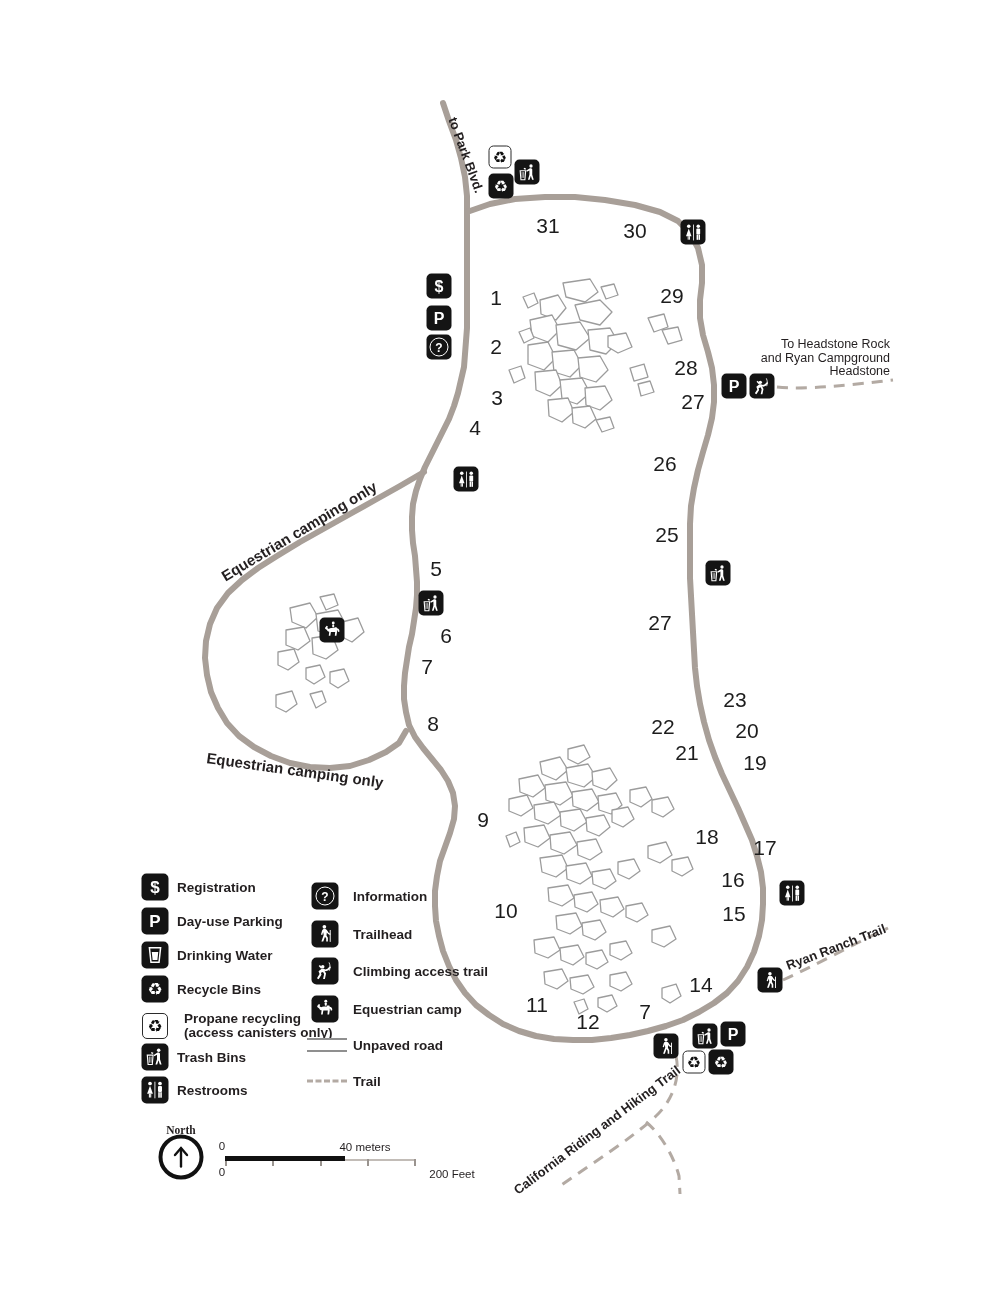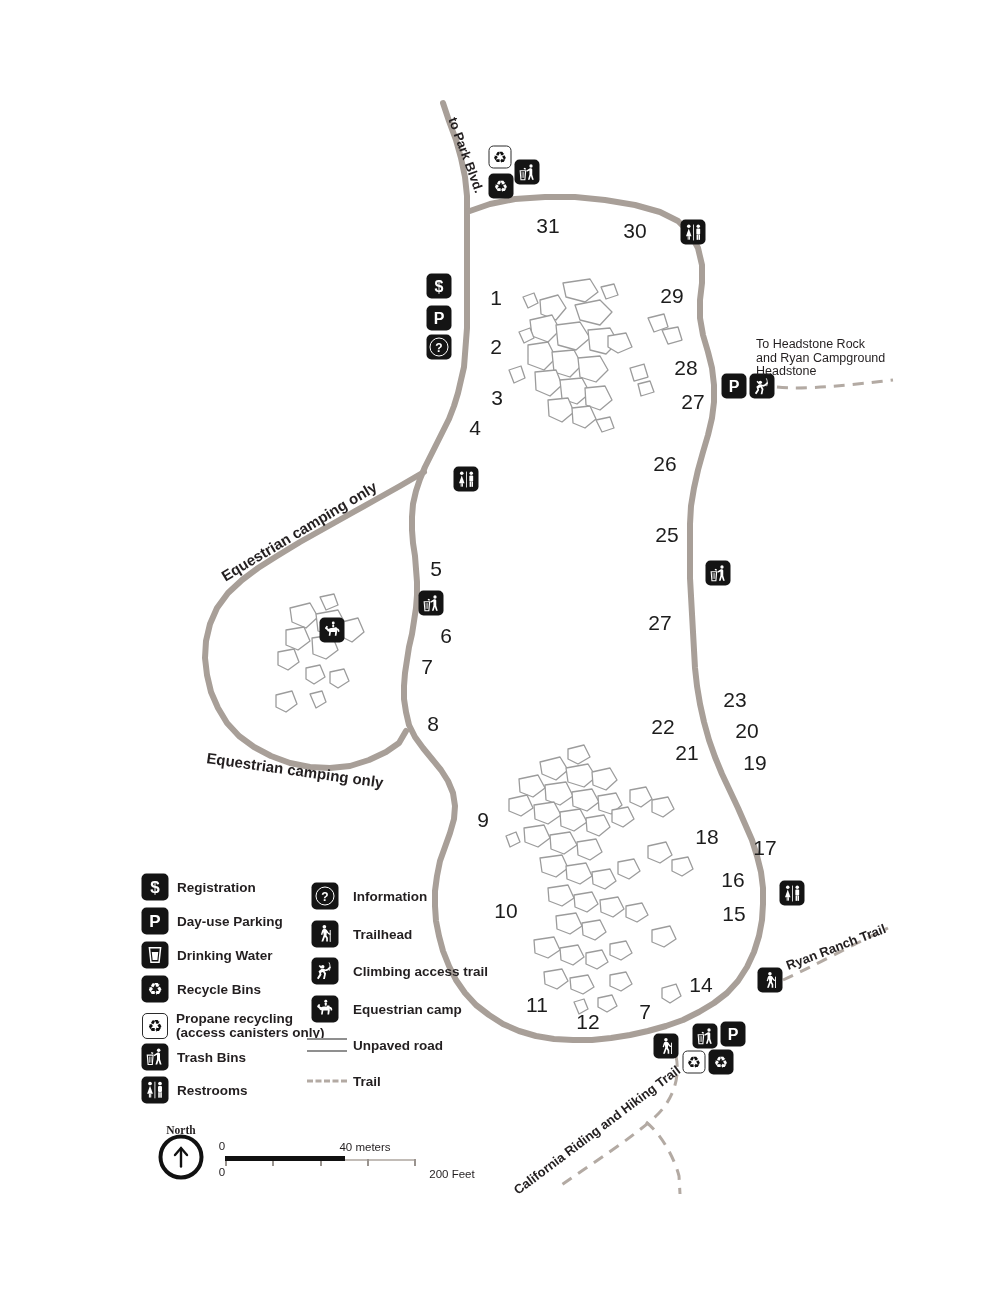--- a/index.html
+++ b/index.html
@@ -13,21 +13,21 @@
   .icn .g{font-weight:bold;font-size:16px;line-height:1;}
   .icn .recy{font-size:16px;line-height:1;}
   .icn.white{background:#fff;border:1.7px solid #2b2b2b;color:#101010;width:21px;height:21px;}
   .ring{width:17px;height:17px;border:1.9px solid #fff;border-radius:50%;display:flex;
         align-items:center;justify-content:center;font-size:12px;font-weight:bold;}
   .pg{width:20px;height:20px;fill:#fff;}
   .lbl{position:absolute;white-space:nowrap;color:#231f20;}
   .rot{transform:translate(-50%,-50%) rotate(var(--r));}
   .trailname{font-size:13px;font-weight:600;}
   .eqlbl{font-size:15px;font-weight:700;}
-  .headstone{position:absolute;left:756px;top:338px;width:134px;
+  .headstone{position:absolute;left:756px;top:338px;width:134px;text-align:right;
              font-size:12.5px;line-height:13.5px;}
   
   .lg-icn{position:absolute;width:27px;height:27px;background:#141414;border-radius:5px;
           transform:translate(-50%,-50%);display:flex;align-items:center;justify-content:center;color:#fff;}
   .lg-icn .g{font-weight:bold;font-size:17px;line-height:1;}
   .lg-icn .recy{font-size:17px;line-height:1;}
   .lg-icn.white{background:#fff;border:1.7px solid #2b2b2b;color:#101010;width:24px;height:24px;}
   .lg-icn .pg{width:21px;height:21px;}
   .lg-txt{position:absolute;transform:translateY(-50%);font-size:13.5px;font-weight:600;white-space:nowrap;}
   .swatch-road{position:absolute;width:40px;height:10px;border-top:2.5px solid #8f8f8f;
@@ -329,21 +329,21 @@
       </svg>
     </div>
   <div class="lg-txt" style="left:177px;top:955px">Drinking Water</div>
   <div class="lg-icn" style="left:155px;top:989px">
       <span class="recy">♻</span>
     </div>
   <div class="lg-txt" style="left:177px;top:989px">Recycle Bins</div>
   <div class="lg-icn white" style="left:155px;top:1026px">
       <span class="recy">♻</span>
     </div>
-  <div class="lg-txt" style="left:176px;top:1026px;line-height:14px">
+  <div class="lg-txt" style="left:184px;top:1026px;line-height:14px">
     <div>Propane recycling</div>
     <div>(access canisters only)</div>
   </div>
   <div class="lg-icn" style="left:155px;top:1057px">
       <svg class="pg" viewBox="0 0 24 24">
         <use href="#s-trash"></use>
       </svg>
     </div>
   <div class="lg-txt" style="left:177px;top:1057px">Trash Bins</div>
   <div class="lg-icn" style="left:155px;top:1090px">

